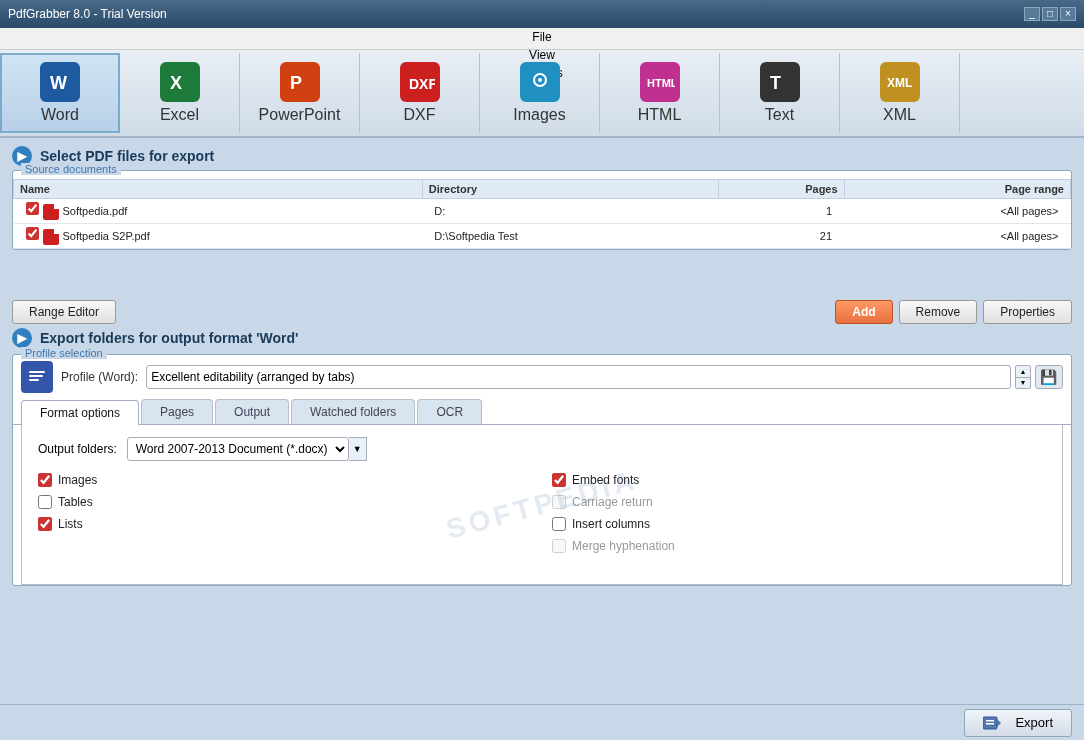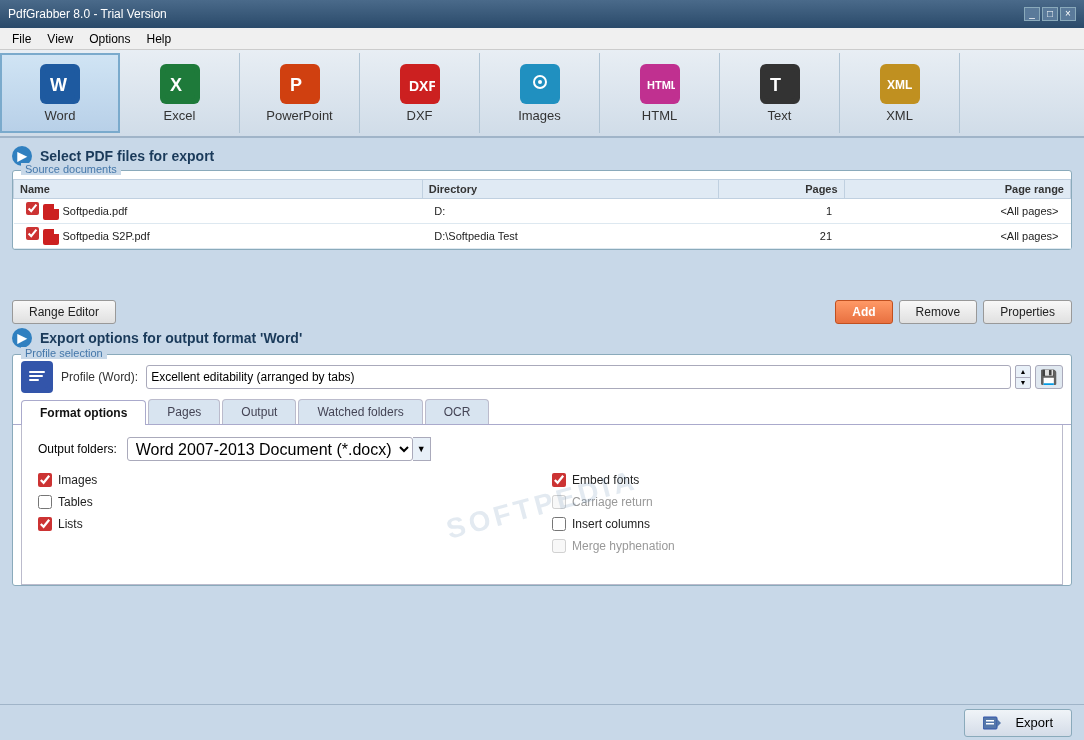--- a/index.html
+++ b/index.html
@@ -41,20 +41,21 @@
     }
 
     
     #menubar {
       background: #f0f0f0;
       height: 22px;
       display: flex;
       align-items: center;
       padding: 0 4px;
       border-bottom: 1px solid #ccc;
+      flex-direction: column;
     }
     #menubar span {
       padding: 2px 8px;
       font-size: 12px;
       cursor: pointer;
     }
 
     
     #toolbar {
       background: linear-gradient(to bottom, #e8eef4, #d0dce8);
@@ -83,21 +84,21 @@
     .toolbar-icon {
       width: 40px;
       height: 40px;
       border-radius: 6px;
       display: flex;
       align-items: center;
       justify-content: center;
       font-size: 22px;
     }
     .toolbar-label {
-      font-size: 13px;
+      font-size: 16px;
       color: #333;
       font-weight: 500;
       text-align: right;
     }
 
     
     #main {
       padding: 8px 12px;
       background: #c8d8e8;
       height: calc(740px - 28px - 22px - 88px);
@@ -304,21 +305,21 @@
       border-bottom: none;
       border-radius: 4px 4px 0 0;
       background: #d8e4f0;
       color: #445;
       margin-right: 2px;
     }
     .tab.active {
       background: white;
       border-color: #aac;
       color: #111;
-      font-weight: 700;
+      font-weight: 400;
       position: relative;
       bottom: -1px;
     }
 
     
     .tab-content {
       padding: 12px 16px;
       background: white;
       border: 1px solid #bbc;
       border-top: none;
@@ -335,21 +336,21 @@
     }
     .format-select-wrap {
       display: flex;
       align-items: center;
     }
     .format-select {
       height: 24px;
       border: 1px solid #aab;
       border-radius: 3px;
       background: white;
-      font-size: 16px;
+      font-size: 12px;
       padding: 0 4px;
       min-width: 220px;
     }
     .format-arrow {
       border: 1px solid #aab;
       border-left: none;
       height: 24px;
       width: 18px;
       background: #e8f0f8;
       display: flex;
@@ -570,21 +571,21 @@
     <button class="btn">Range Editor</button>
     <div style="display:flex;gap:6px;">
       <button class="btn btn-primary">Add</button>
       <button class="btn">Remove</button>
       <button class="btn">Properties</button>
     </div>
   </div>
 
   <div class="section-header">
     <div class="blue-circle">▶</div>
-    <span class="section-title">Export options for output format 'Word'</span>
+    <span class="section-title">Export folders for output format 'Word'</span>
   </div>
 
   <div class="group-box" id="profile-section">
     <span class="group-label">Profile selection</span>
 
     <div class="profile-row">
       <div class="profile-icon-box">
         <svg width="22" height="22" viewBox="0 0 22 22">
           <rect width="22" height="22" rx="3" fill="#3355aa"></rect>
           <rect x="3" y="5" width="16" height="2" rx="1" fill="white"></rect>

